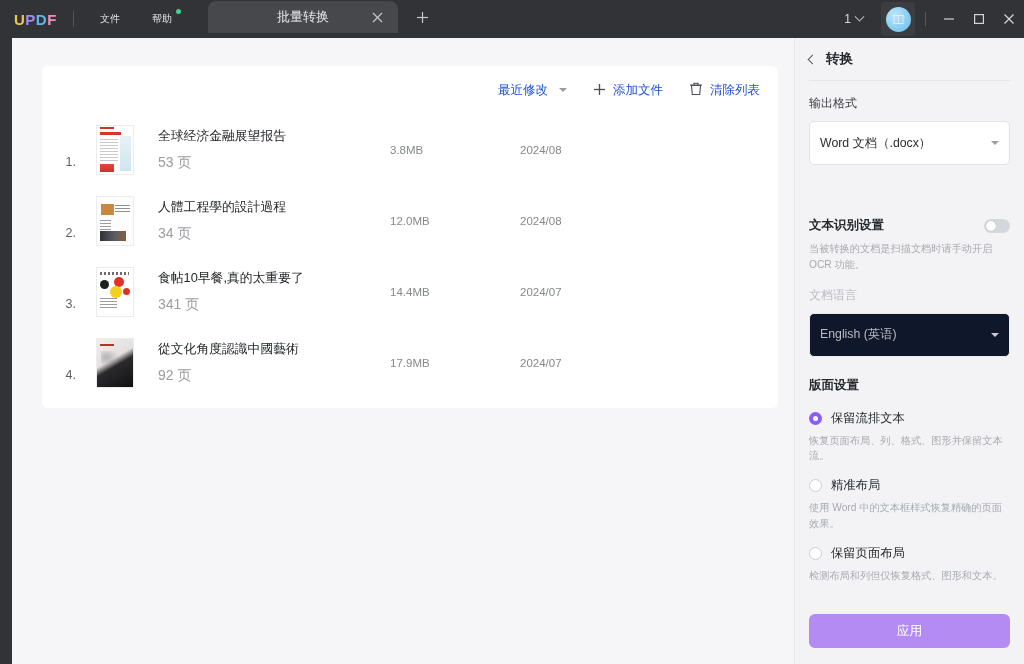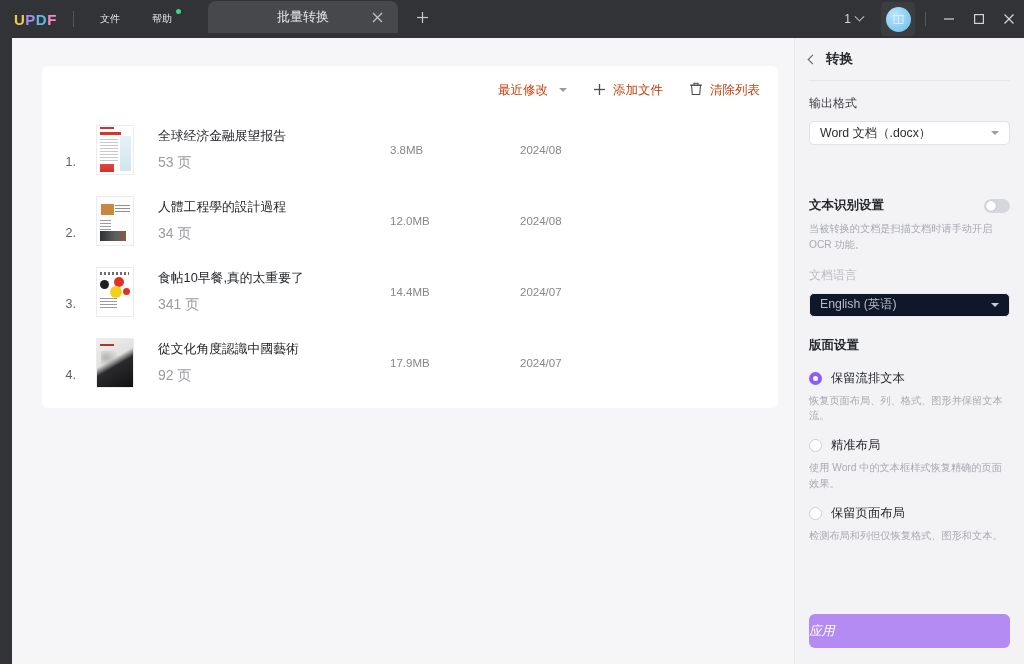--- a/index.html
+++ b/index.html
@@ -69,21 +69,21 @@
     padding: 18px 0 0 0;
   }
   .file-card {
     margin: 10px 16px 0 30px; background: #ffffff; border-radius: 6px;
     height: 342px; position: relative;
   }
   .file-toolbar {
     display: flex; align-items: center; justify-content: flex-end;
     gap: 26px; height: 48px; padding-right: 18px;
   }
-  .tb-btn { display: flex; align-items: center; gap: 7px; color: #c2410c;
+  .tb-btn { display: flex; align-items: center; gap: 7px; color: #1d4ed8;
             font-size: 12.5px; }
   .tb-caret { width: 0; height: 0; border-left: 4px solid transparent;
               border-right: 4px solid transparent; border-top: 4px solid #9a9ca1;
               margin-left: 4px; }
   .plus-ico { color: #4b4d52; font-size: 15px; line-height: 1; }
 
   .flist { padding: 0 0 0 0; }
   .frow { display: flex; align-items: center; height: 71px; padding-left: 12px; }
   .fidx { width: 30px; color: #5d5f64; font-size: 12.5px; text-align: right;
           padding-right: 8px; align-self: flex-end; padding-bottom: 16px; }
@@ -148,21 +148,21 @@
              margin-top: 6px; }
   .back-chev { width: 7px; height: 7px; border-left: 1.5px solid #5a5c61;
                border-bottom: 1.5px solid #5a5c61; transform: rotate(45deg);
                margin-right: 10px; }
   .rp-title { font-size: 13.5px; font-weight: bold; color: #26282c; }
   .rp-div { height: 1px; background: #e6e6ea; margin: 6px 14px 0 14px; }
   .rp-body { padding: 14px 14px 0 14px; flex: 1; overflow: hidden; }
   .sec-label { font-size: 12px; color: #3d3f44; margin-bottom: 9px; }
   .sec-label.dim { color: #b9bbc0; }
   .select {
-    height: 24px; background: #fff; border: 1px solid #e1e1e6; border-radius: 5px;
+    height: 44px; background: #fff; border: 1px solid #e1e1e6; border-radius: 5px;
     display: flex; align-items: center; padding: 0 10px; font-size: 12.3px;
     color: #2b2d31; position: relative;
   }
   .select.disabled { background: #0f172a; color: #b9bbc0; border-color: #ebebef; }
   .sel-caret { position: absolute; right: 10px; width: 0; height: 0;
                border-left: 4px solid transparent; border-right: 4px solid transparent;
                border-top: 4px solid #9a9ca1; }
   .select.disabled .sel-caret { border-top-color: #c9cbd0; }
 
   .sec-gap { height: 20px; }
@@ -181,23 +181,22 @@
   .radio.on::after { content: ""; position: absolute; top: 4px; left: 4px;
                      width: 5px; height: 5px; border-radius: 50%; background: #fff; }
   .radio-label { font-size: 12.3px; color: #26282c; }
   .radio-desc { font-size: 10.2px; color: #a9abb0; line-height: 1.5;
                 margin: 6px 0 0 0; }
   .radio-block + .radio-block { margin-top: 14px; }
 
   .rp-foot { padding: 0 14px 16px 14px; }
   .apply-btn {
     height: 34px; border-radius: 6px; background: #b38bf3; color: #ffffff;
-    display: flex; align-items: center; justify-content: flex-start;
+    display: flex; align-items: center; justify-content: center;
     font-size: 12.8px;
-    font-style: italic;
   }
 </style>
 </head>
 <body>
 
 <div class="app">
 
   <div class="titlebar">
 
     <div class="logo">

